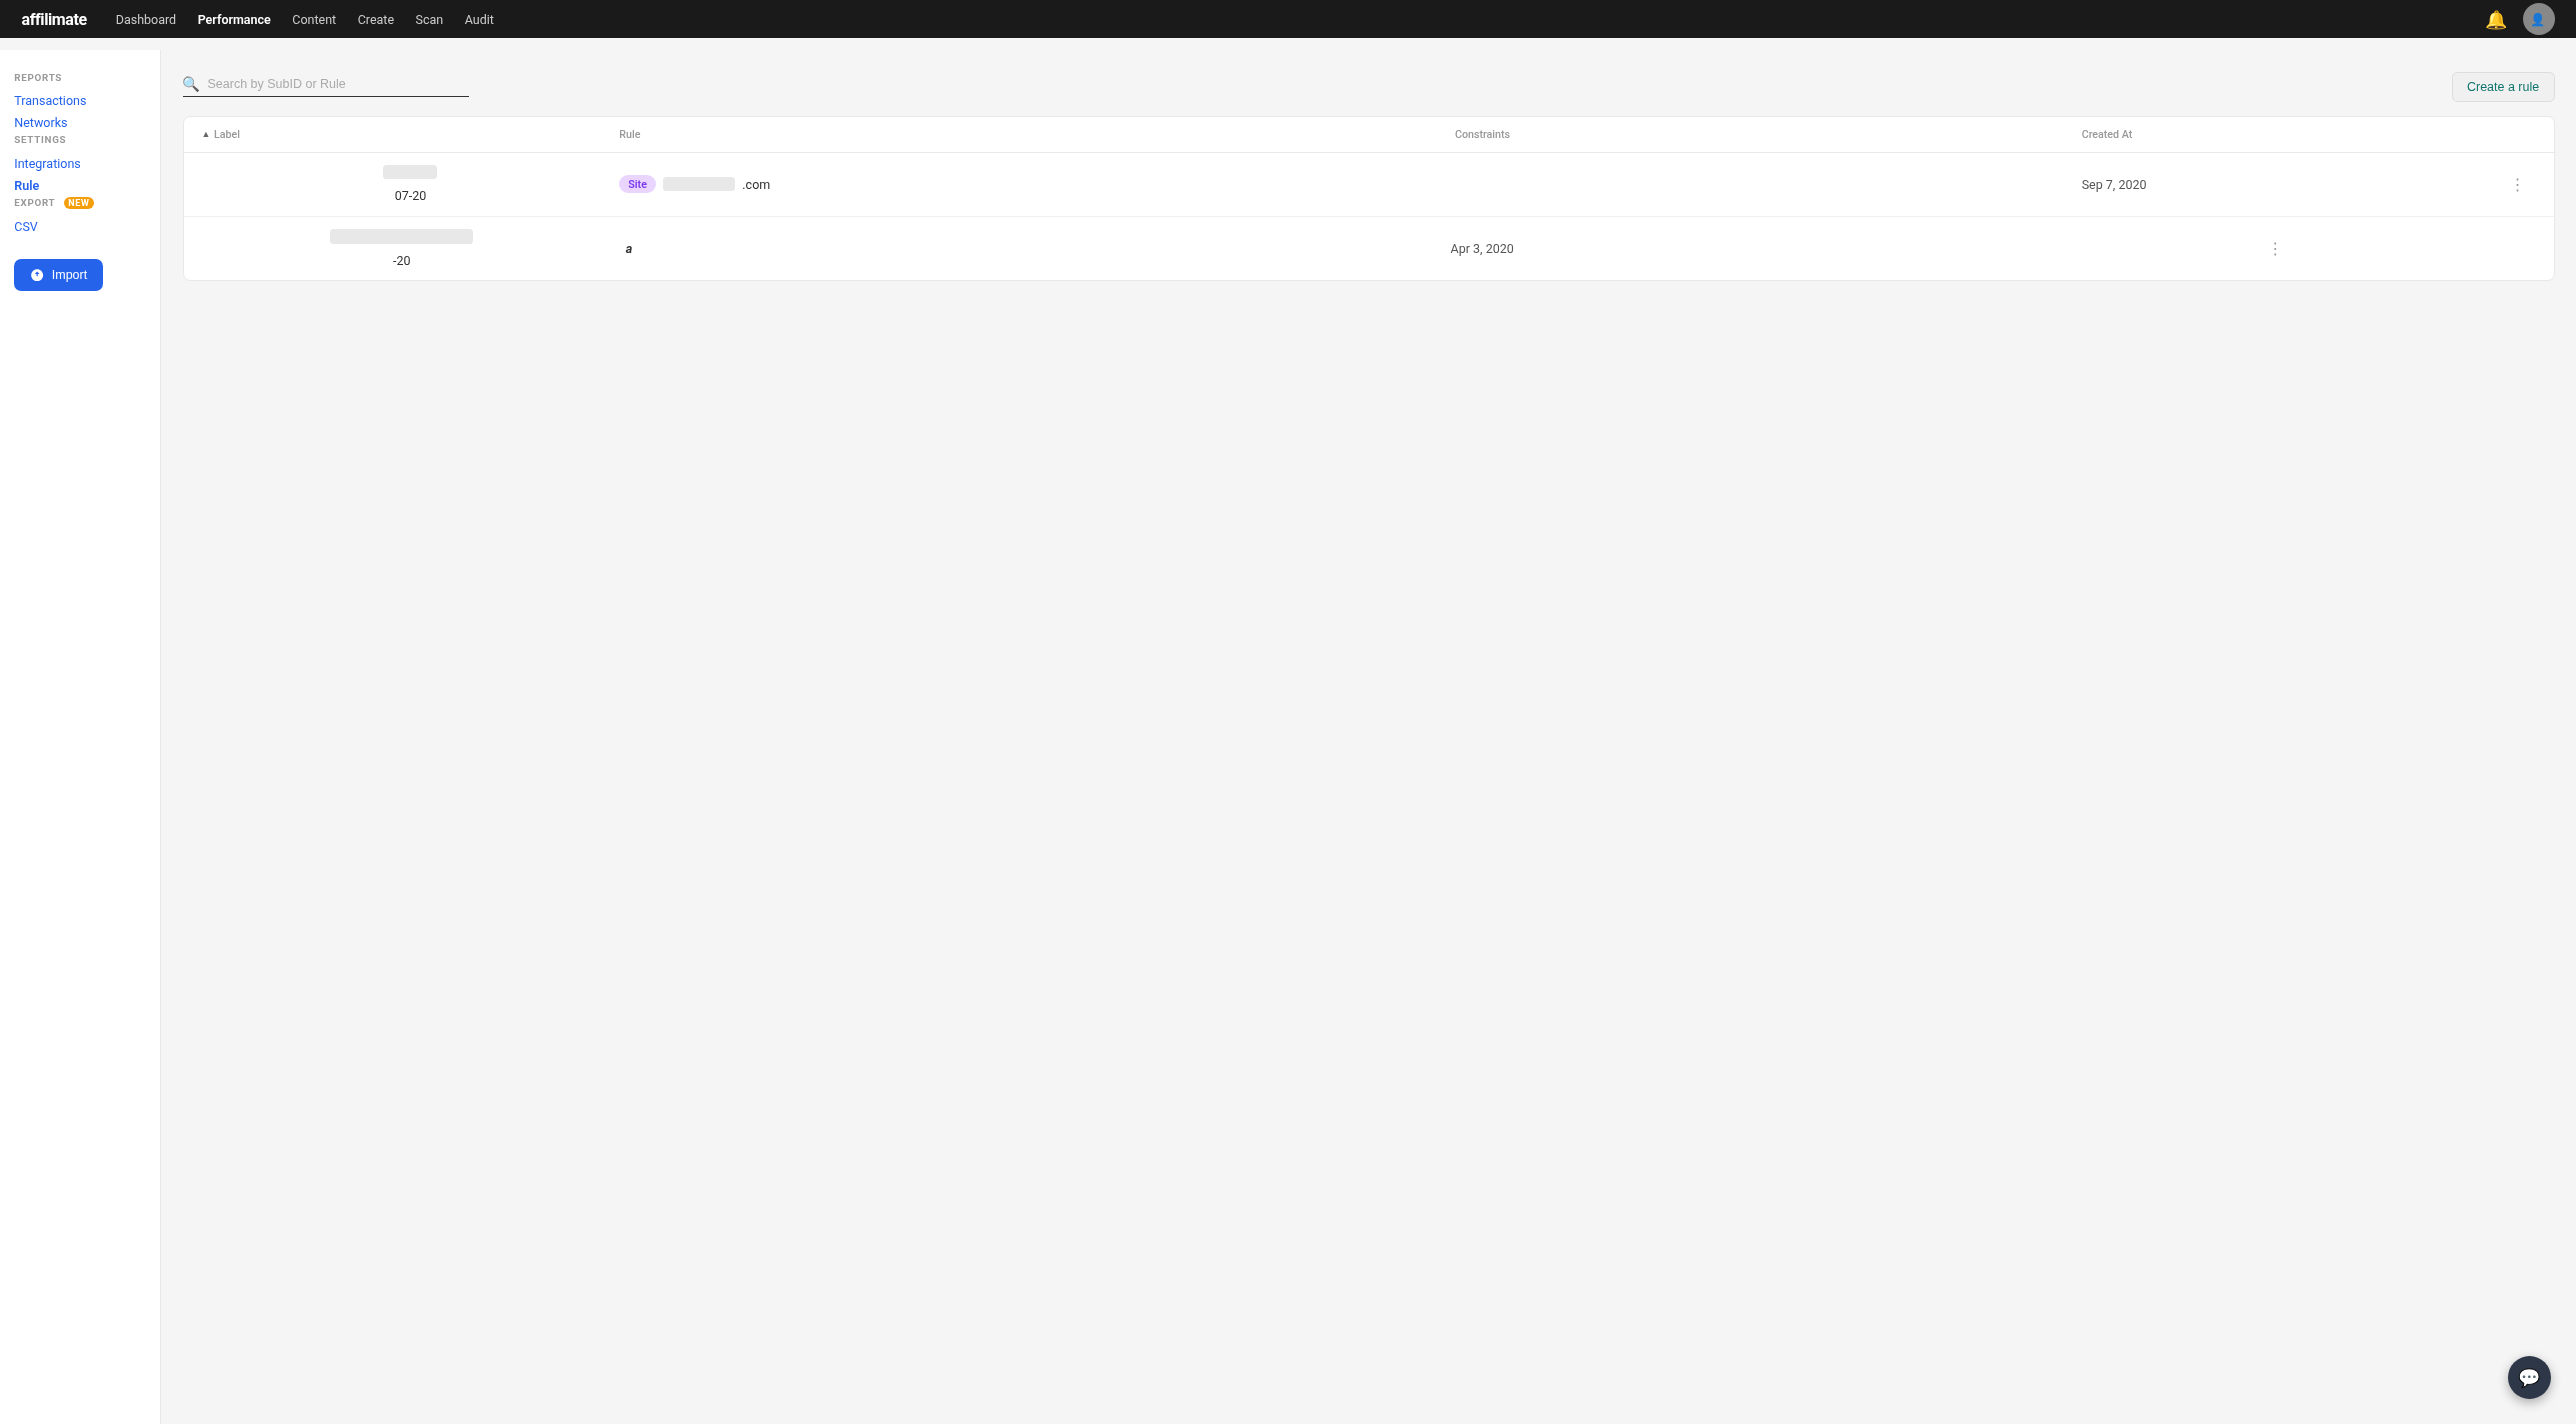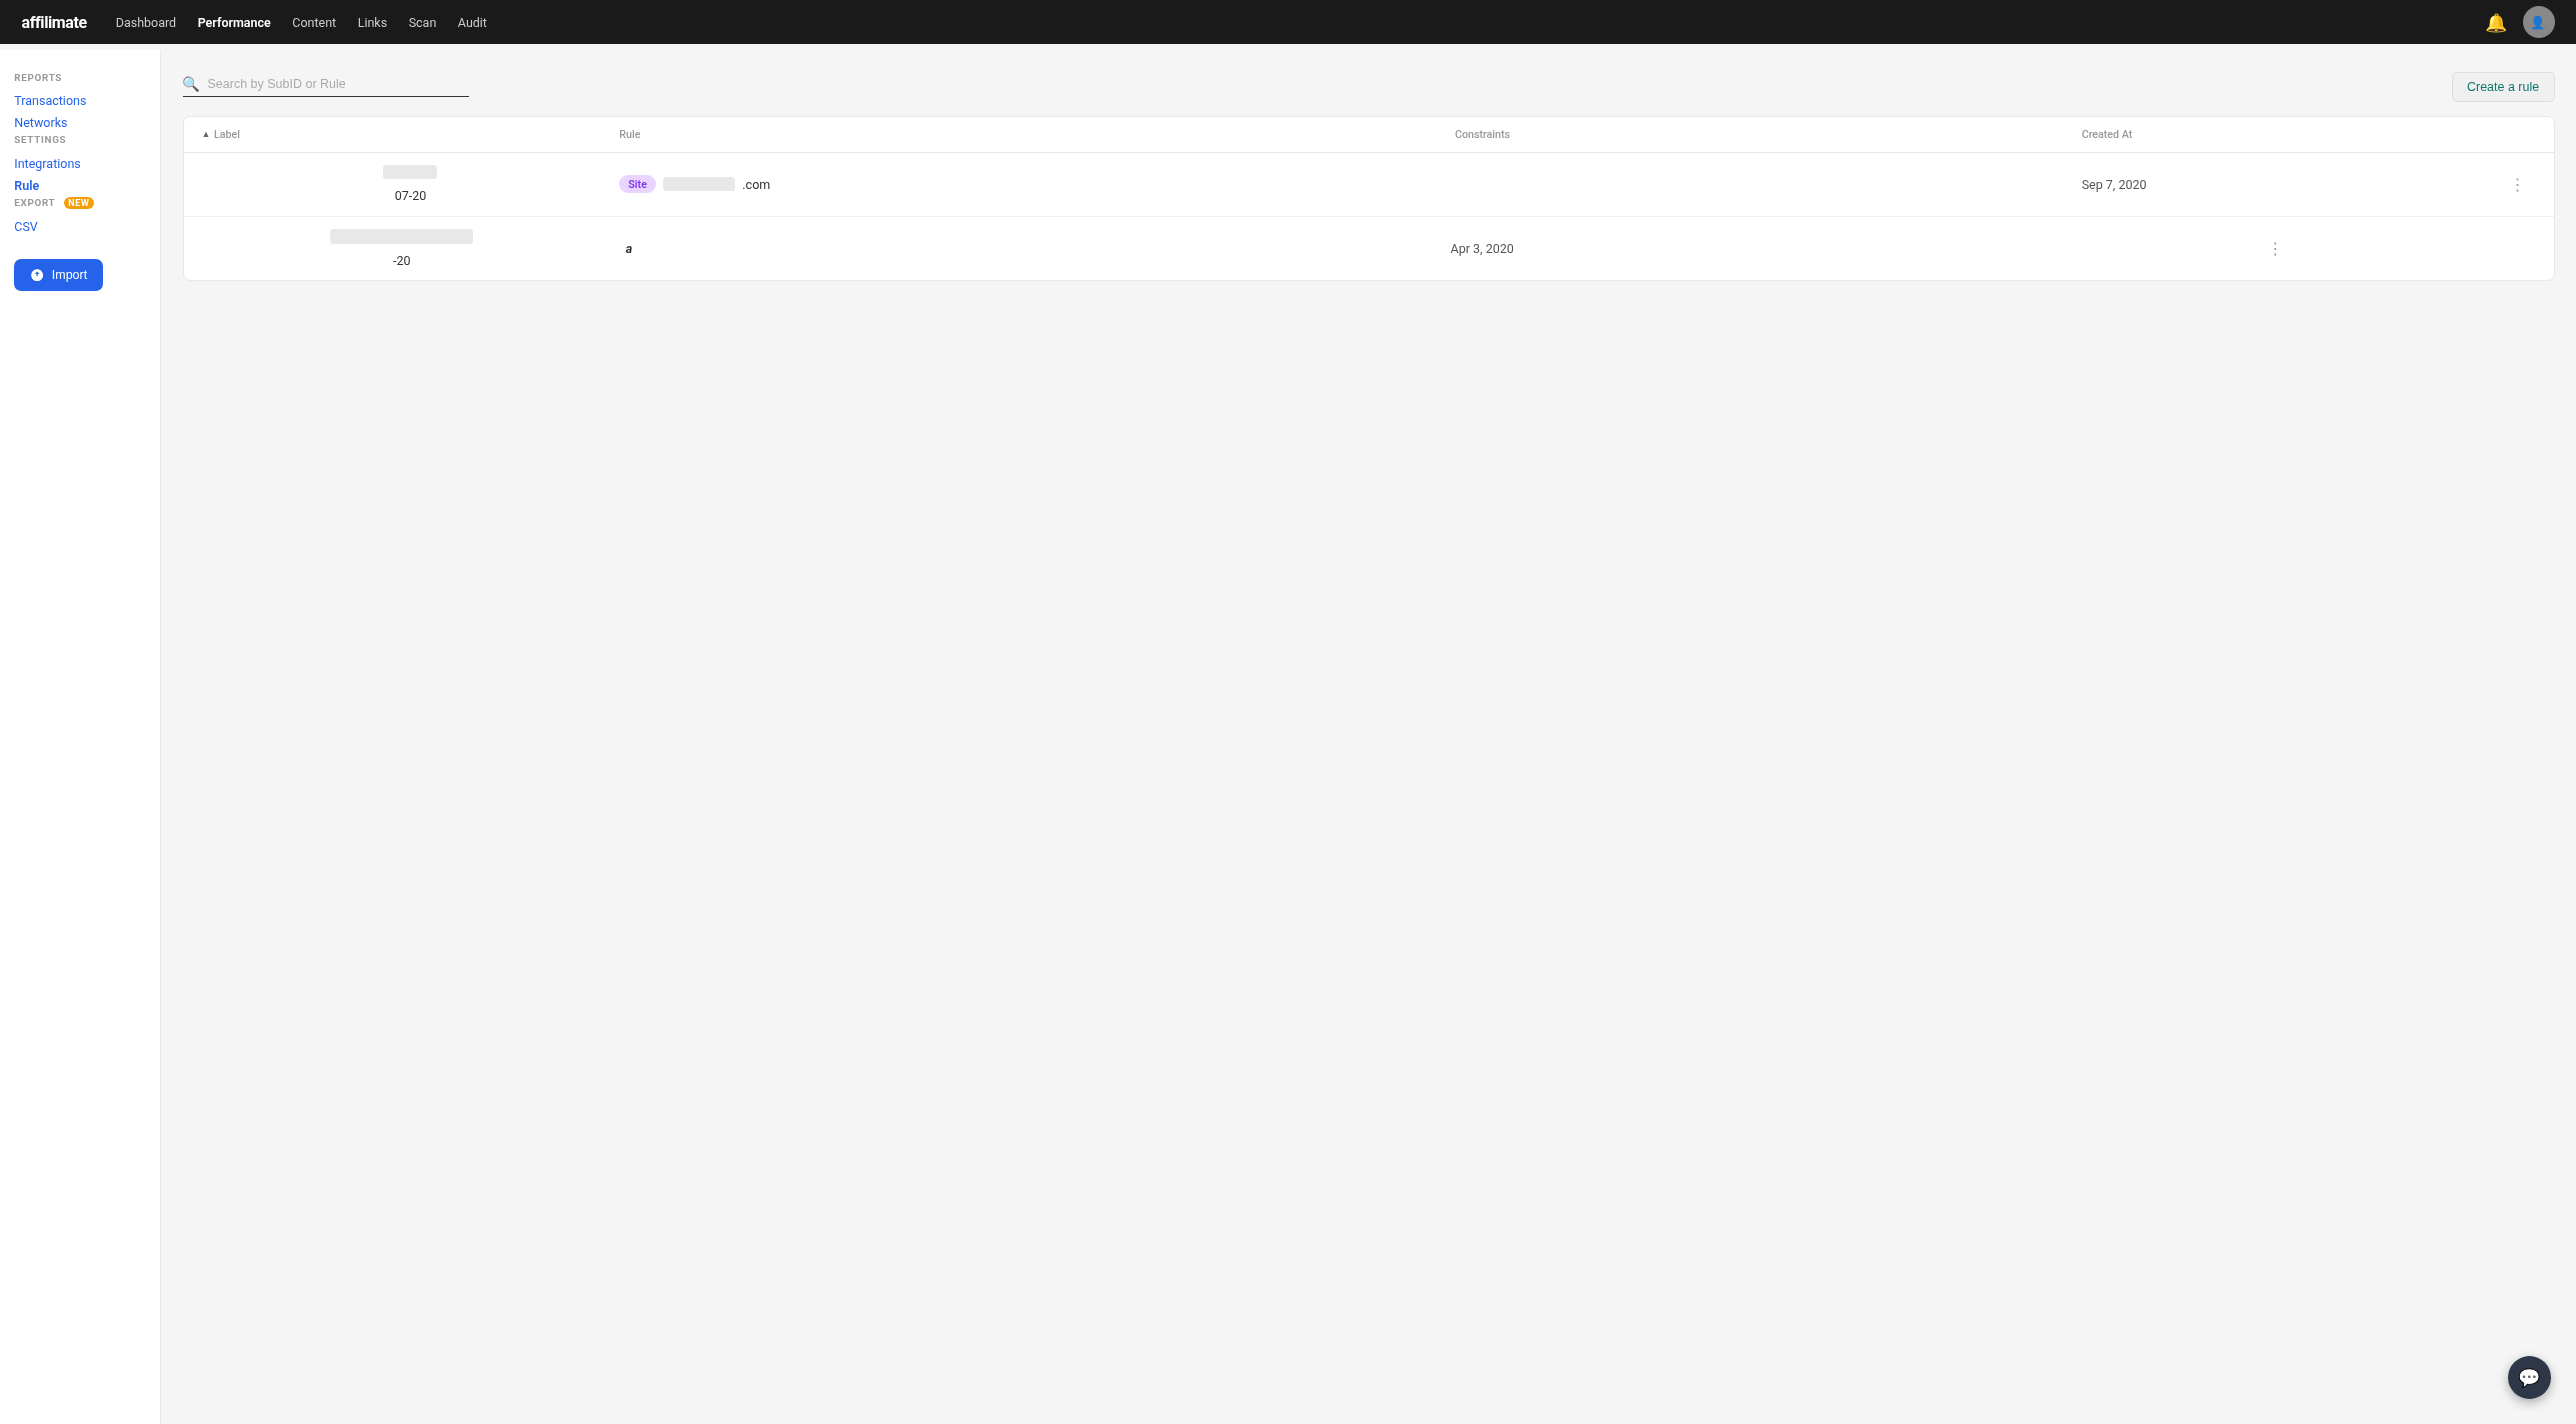--- a/index.html
+++ b/index.html
@@ -9,21 +9,21 @@
       color: #333;
       font-size: 12.5px;
     }
 
     
     .topnav {
       background: #1a1a1a;
       display: flex;
       align-items: center;
       padding: 0 21.5px;
-      height: 44px;
+      height: 38px;
       position: fixed;
       top: 0; left: 0; right: 0;
       z-index: 100;
     }
     .topnav-logo {
       color: #fff;
       font-weight: 700;
       font-size: 16px;
       margin-right: 29px;
       letter-spacing: -0.4px;
@@ -304,21 +304,21 @@
   </style>
 </head>
 <body>
 
 <nav class="topnav">
   <div class="topnav-logo">affilimate</div>
   <div class="topnav-links">
     <a class="topnav-link">Dashboard</a>
     <a class="topnav-link active">Performance</a>
     <a class="topnav-link">Content</a>
-    <a class="topnav-link">Links</a>
+    <a class="topnav-link">Create</a>
     <a class="topnav-link">Scan</a>
     <a class="topnav-link">Audit</a>
   </div>
   <div class="topnav-right">
     <span class="bell-icon">🔔</span>
     <div class="avatar">👤</div>
   </div>
 </nav>
 
 <div class="layout">

